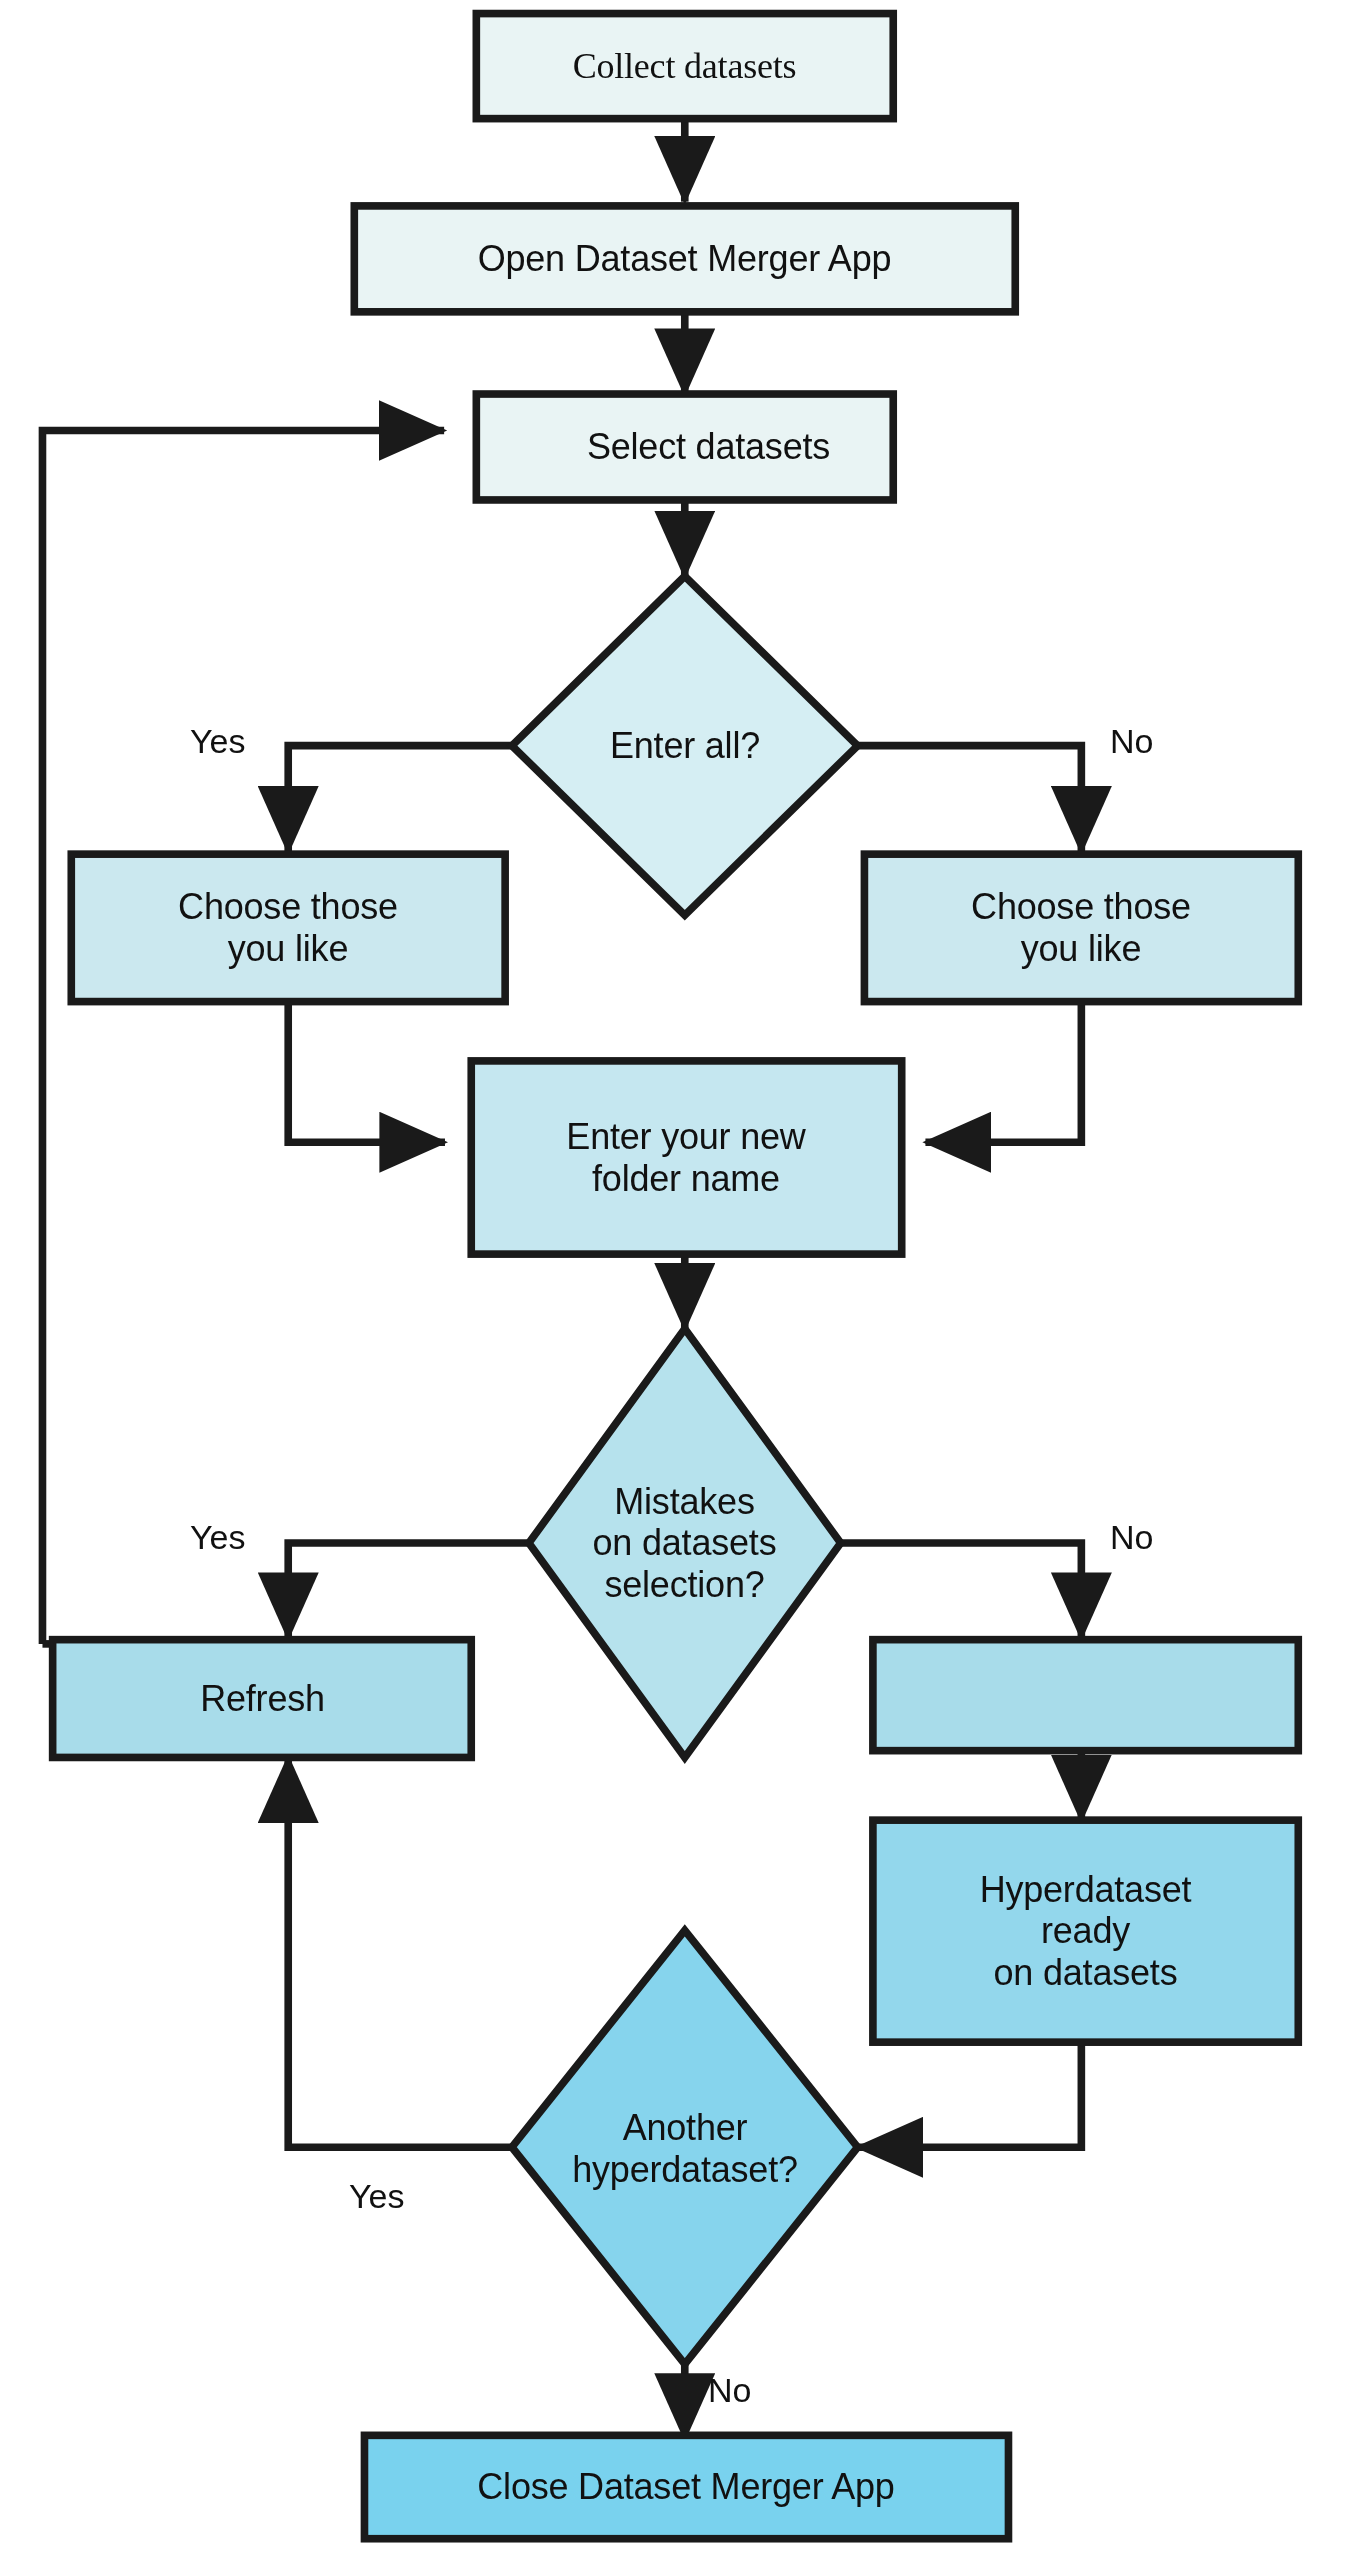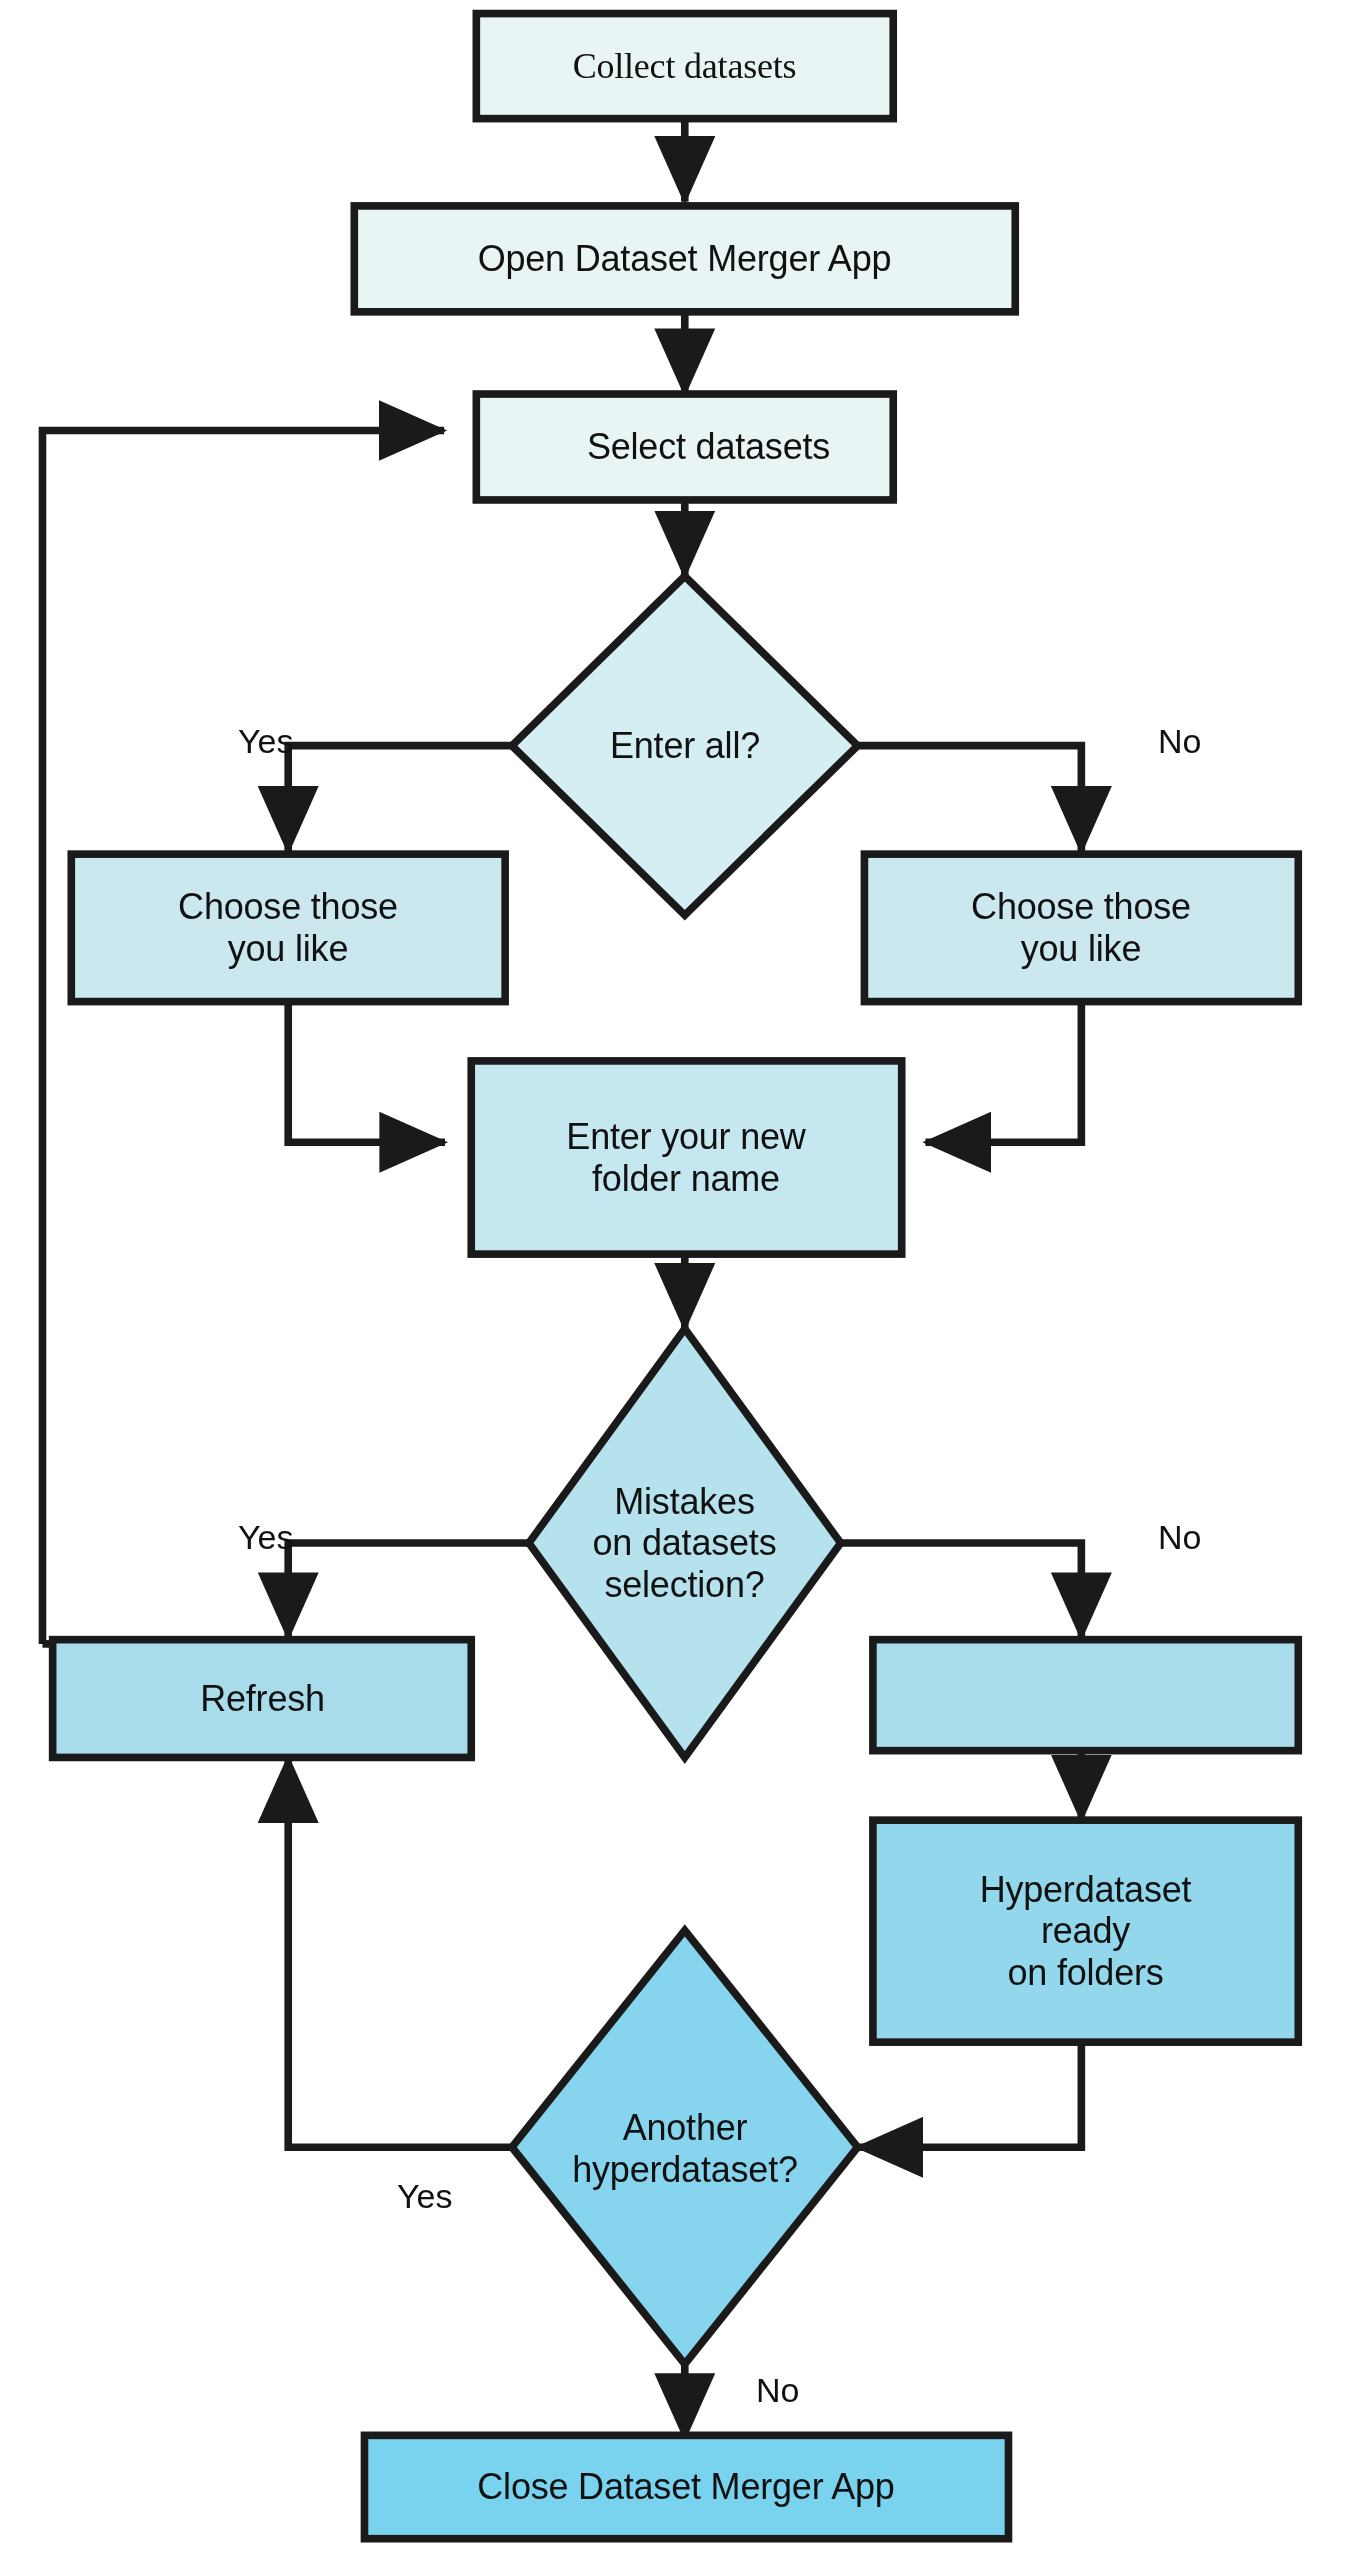--- a/index.html
+++ b/index.html
@@ -20,21 +20,20 @@
     white-space:pre-line;
     pointer-events:none;
   }
   .edge-label{
     position:absolute;
     color:#111111;
     font-size:34px;
     line-height:1;
     white-space:nowrap;
     pointer-events:none;
-    margin-left:48px;
   }
 </style>
 </head>
 <body>
 
 <div id="stage">
 
   <svg viewBox="0 0 1600 3040" xmlns="http://www.w3.org/2000/svg">
     <defs>
       <marker id="arrowhead" markerWidth="10" markerHeight="8" refX="8.6" refY="4" orient="auto" markerUnits="strokeWidth">
@@ -127,21 +126,21 @@
 
   <div class="node-label" style="left:515px;top:1443px;width:339px;height:200px;">Mistakes
 on datasets
 selection?</div>
 
   <div class="node-label" style="left:53px;top:1640px;width:419px;height:118px;">Refresh</div>
 
 
   <div class="node-label" style="left:873px;top:1820px;width:425px;height:222px;">Hyperdataset
 ready
-on folders</div>
+on datasets</div>
 
   <div class="node-label" style="left:512px;top:2078px;width:346px;height:141px;">Another
 hyperdataset?</div>
 
   <div class="node-label" style="left:364px;top:2435px;width:644px;height:103px;">Close Dataset Merger App</div>
 
   <div class="edge-label" style="left:190px;top:724px;">Yes</div>
 
   <div class="edge-label" style="left:1110px;top:724px;">No</div>
 

